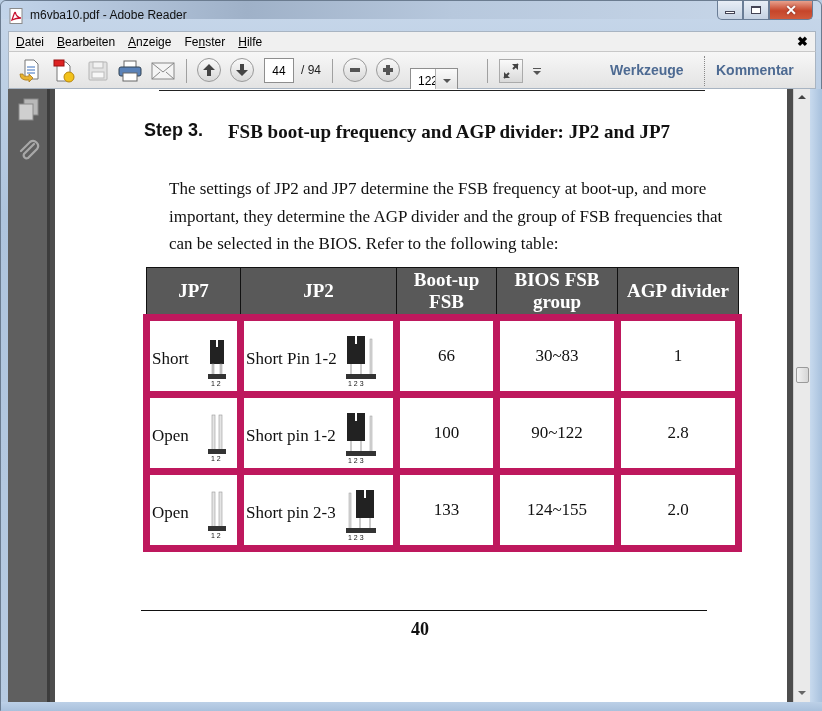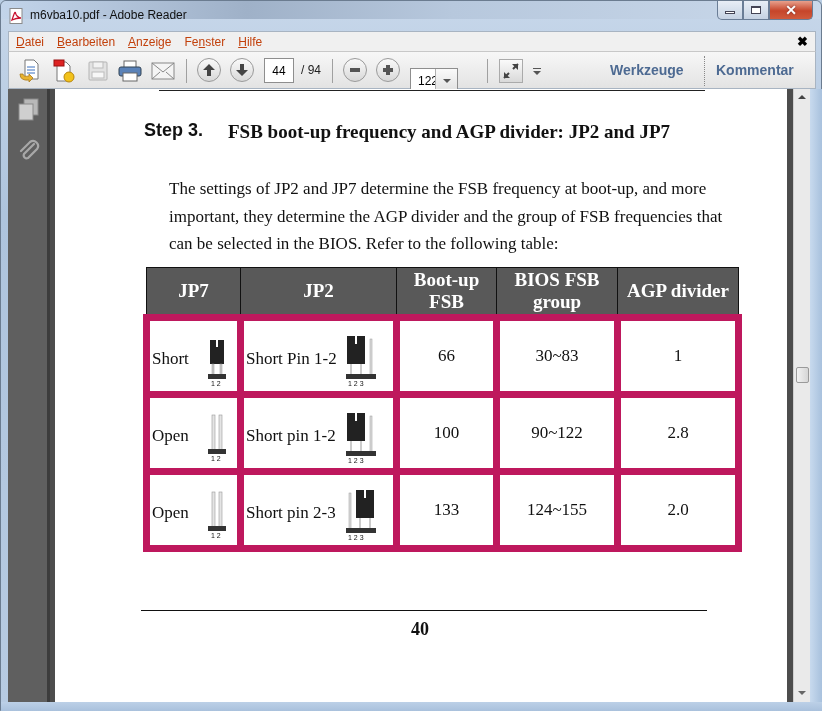--- a/index.html
+++ b/index.html
@@ -11,21 +11,21 @@
     background: linear-gradient(90deg, #c2d4ea 0%, #9fb1c8 30%, #b7c8dd 55%, #c9d8ea 100%); border-radius: 6px 6px 0 0; }
   .title-icon { position: absolute; left: 8px; top: 7px; width: 15px; height: 16px; }
   .title-text { position: absolute; left: 29px; top: 7px; font-size: 12px; color: #111; }
   .winbtns { position: absolute; right: 8px; top: 0; height: 20px; display: flex; }
   .winbtn { width: 26px; height: 19px; border: 1px solid #6a7d96; border-top: none;
     background: linear-gradient(180deg, #e8eef6, #c5d2e3); display: flex; align-items: center; justify-content: center; }
   .winbtn.min { border-radius: 0 0 0 5px; }
   .winbtn.close { width: 44px; border-radius: 0 0 5px 0; background: linear-gradient(180deg, #e8a08c, #c6452a 55%, #d05a3c); }
   .menubar { position: absolute; left: 7px; top: 30px; width: 808px; height: 20px; background: #f0f0f0;
     border: 1px solid #a8b4c2; border-bottom: none; display: flex; align-items: center; padding-left: 7px; }
-  .menu-item { font-size: 12px; color: #c2410c; margin-right: 13px; }
+  .menu-item { font-size: 12px; color: #000000; margin-right: 13px; }
   .menu-item u { text-decoration: underline; }
   .menu-close { position: absolute; right: 7px; top: 2px; font-size: 13px; font-weight: bold; }
   .toolbar { position: absolute; left: 7px; top: 50px; width: 808px; height: 38px;
     background: linear-gradient(180deg, #f7f7f7, #e3e3e3); border: 1px solid #a8b4c2; border-top: 1px solid #c8c8c8; }
   .tb { position: absolute; top: 6px; width: 26px; height: 26px; display: flex; align-items: center; justify-content: center; }
   .sep { position: absolute; top: 7px; width: 1px; height: 24px; background: #a0a0a0; }
   .circbtn { position: absolute; top: 6px; width: 24px; height: 24px; border-radius: 50%;
     border: 1px solid #9a9a9a; background: linear-gradient(180deg, #fafafa, #d8d8d8); display: flex; align-items: center; justify-content: center; }
   .pagebox { position: absolute; left: 255px; top: 6px; width: 30px; height: 25px; border: 1px solid #8e8e8e; background: #fff;
     font-size: 12px; text-align: center; line-height: 23px; }

